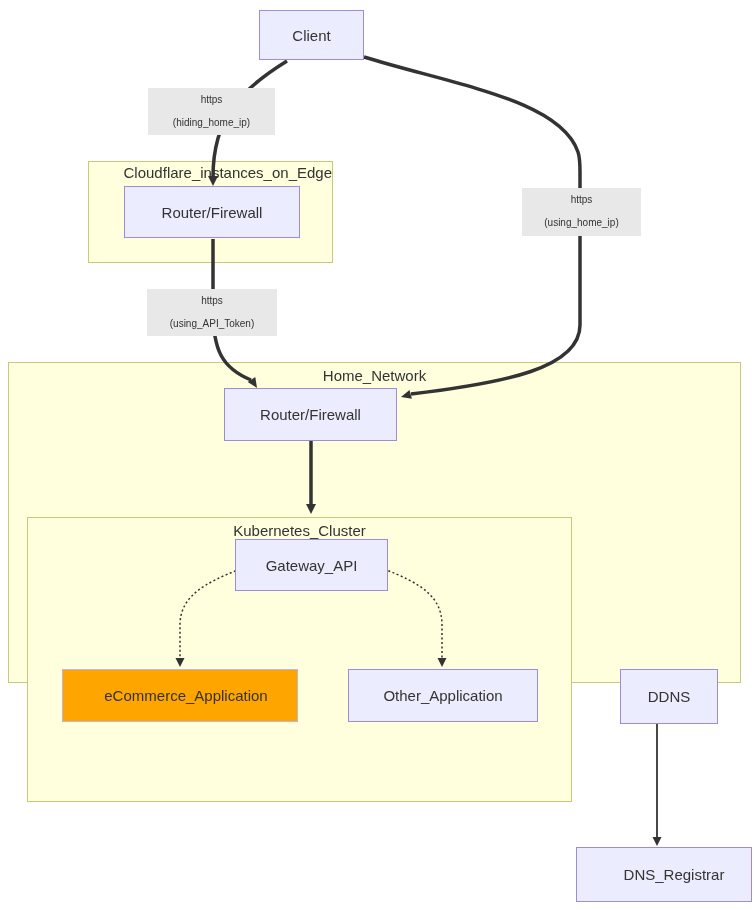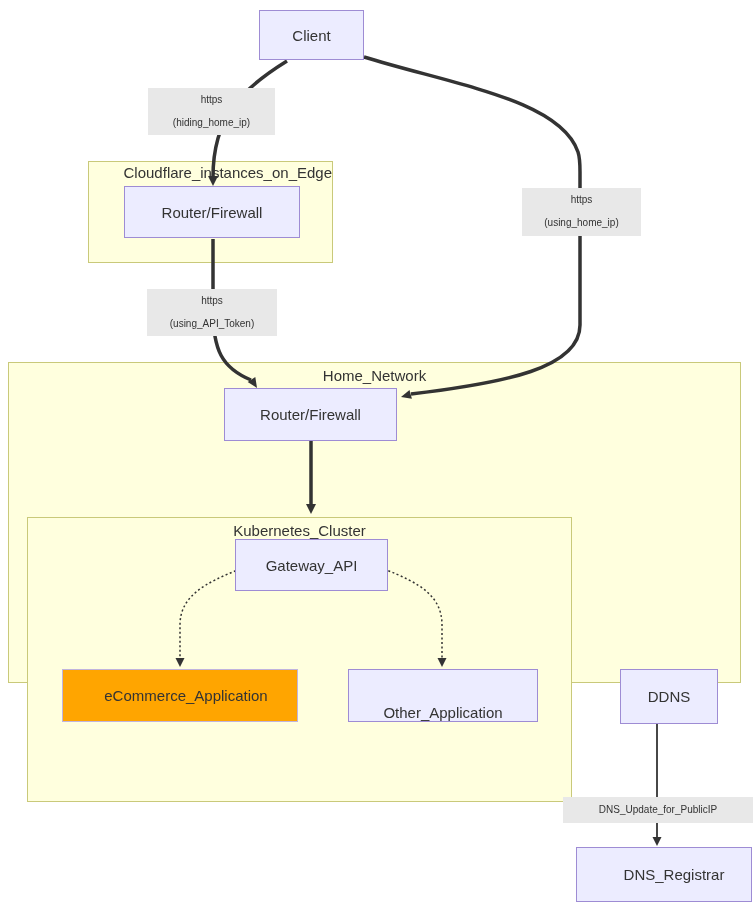--- a/index.html
+++ b/index.html
@@ -107,23 +107,20 @@
   <div class="edge-label" style="left:147px; top:289px; width:130px; height:47px;">
     <span>https</span><br>
     <span>(using_API_Token)</span>
   </div>
 
   <div class="edge-label" style="left:522px; top:188px; width:119px; height:48px;">
     <span>https</span><br>
     <span>(using_home_ip)</span>
   </div>
 
-  <div class="edge-label" style="left:563px; top:797px; width:190px; height:26px; line-height:26px;">
-    <span>DNS_Update_for_PublicIP</span>
-  </div>
 
   <div class="node" style="left:259px; top:10px; width:105px; height:50px;">
     <span>Client</span>
   </div>
 
   <div class="node" style="left:124px; top:186px; width:176px; height:52px;">
     <span>Router/Firewall</span>
   </div>
 
   <div class="node" style="left:224px; top:388px; width:173px; height:53px;">
@@ -131,21 +128,21 @@
   </div>
 
   <div class="node" style="left:235px; top:515px; width:153px; height:52px;margin-top:24px;">
     <span>Gateway_API</span>
   </div>
 
   <div class="node orange" style="left:62px; top:669px; width:236px; height:53px;padding-left:12px;">
     <span>eCommerce_Application</span>
   </div>
 
-  <div class="node" style="left:348px; top:669px; width:190px; height:53px;align-items:flex-end;">
+  <div class="node" style="left:348px; top:669px; width:190px; height:53px;">
     <span>Other_Application</span>
   </div>
 
   <div class="node" style="left:608px; top:669px; width:98px; height:55px;margin-left:12px;">
     <span>DDNS</span>
   </div>
 
   <div class="node" style="left:576px; top:847px; width:176px; height:55px;padding-left:20px;">
     <span>DNS_Registrar</span>
   </div>

